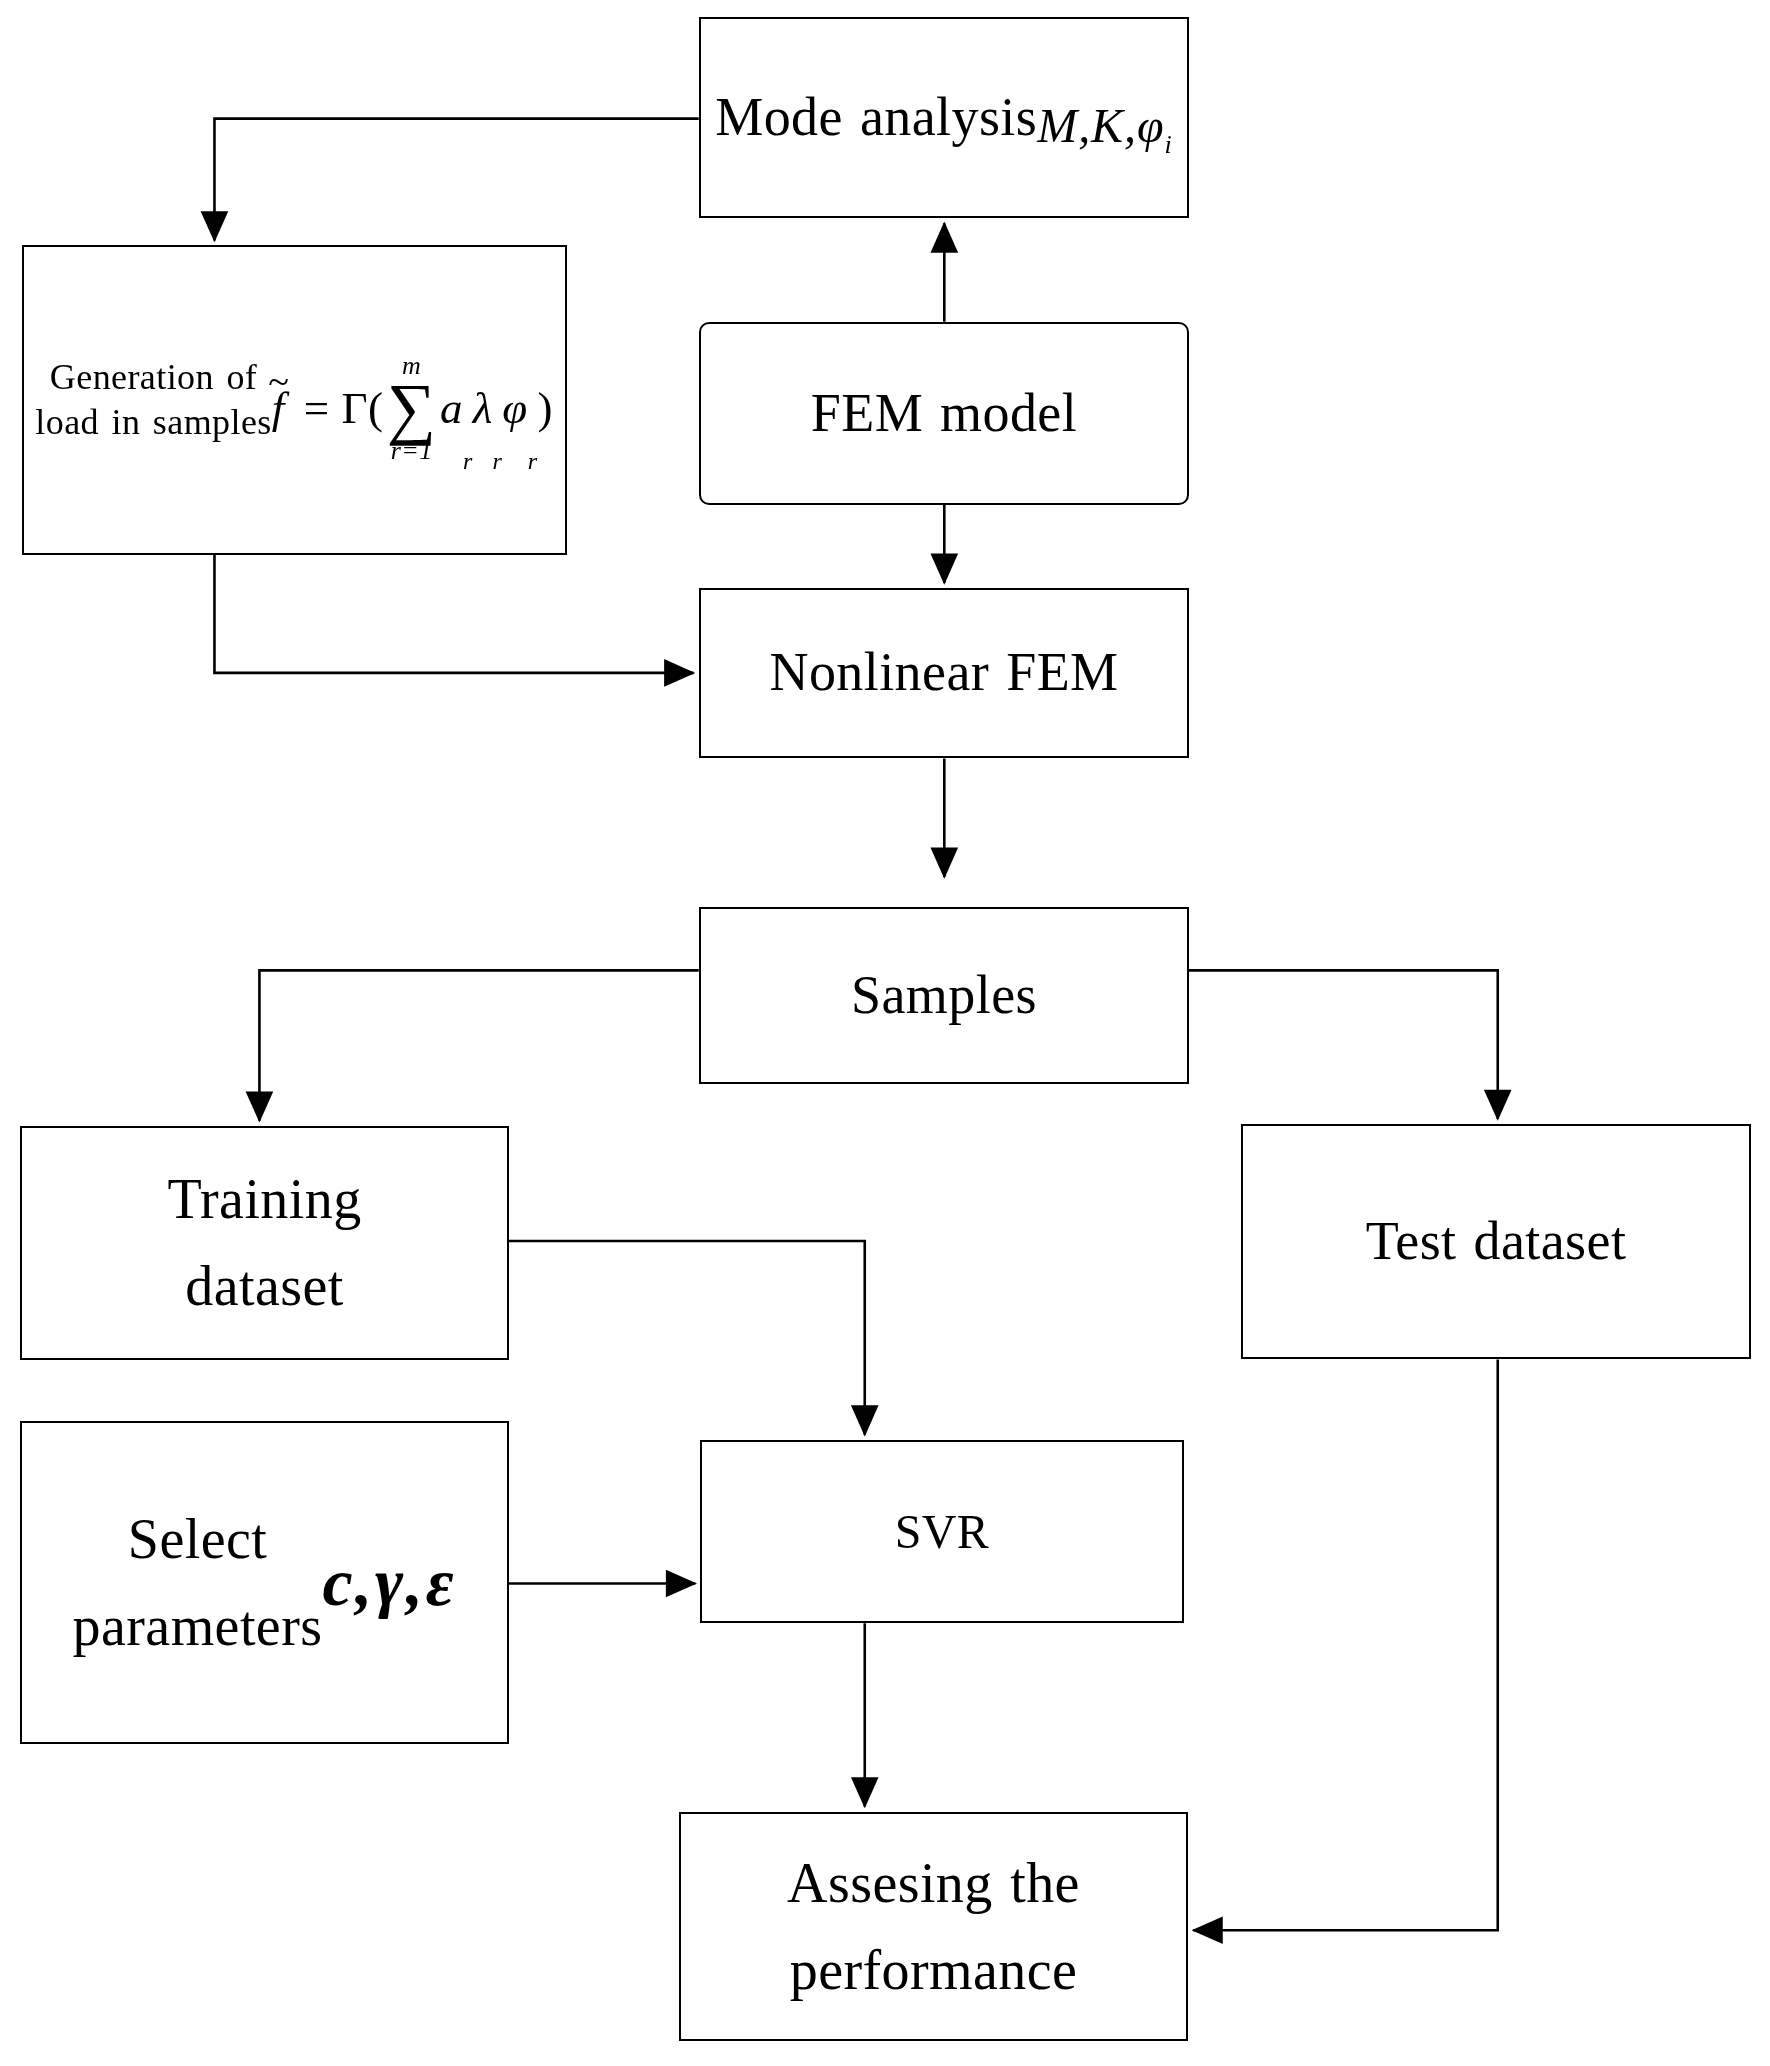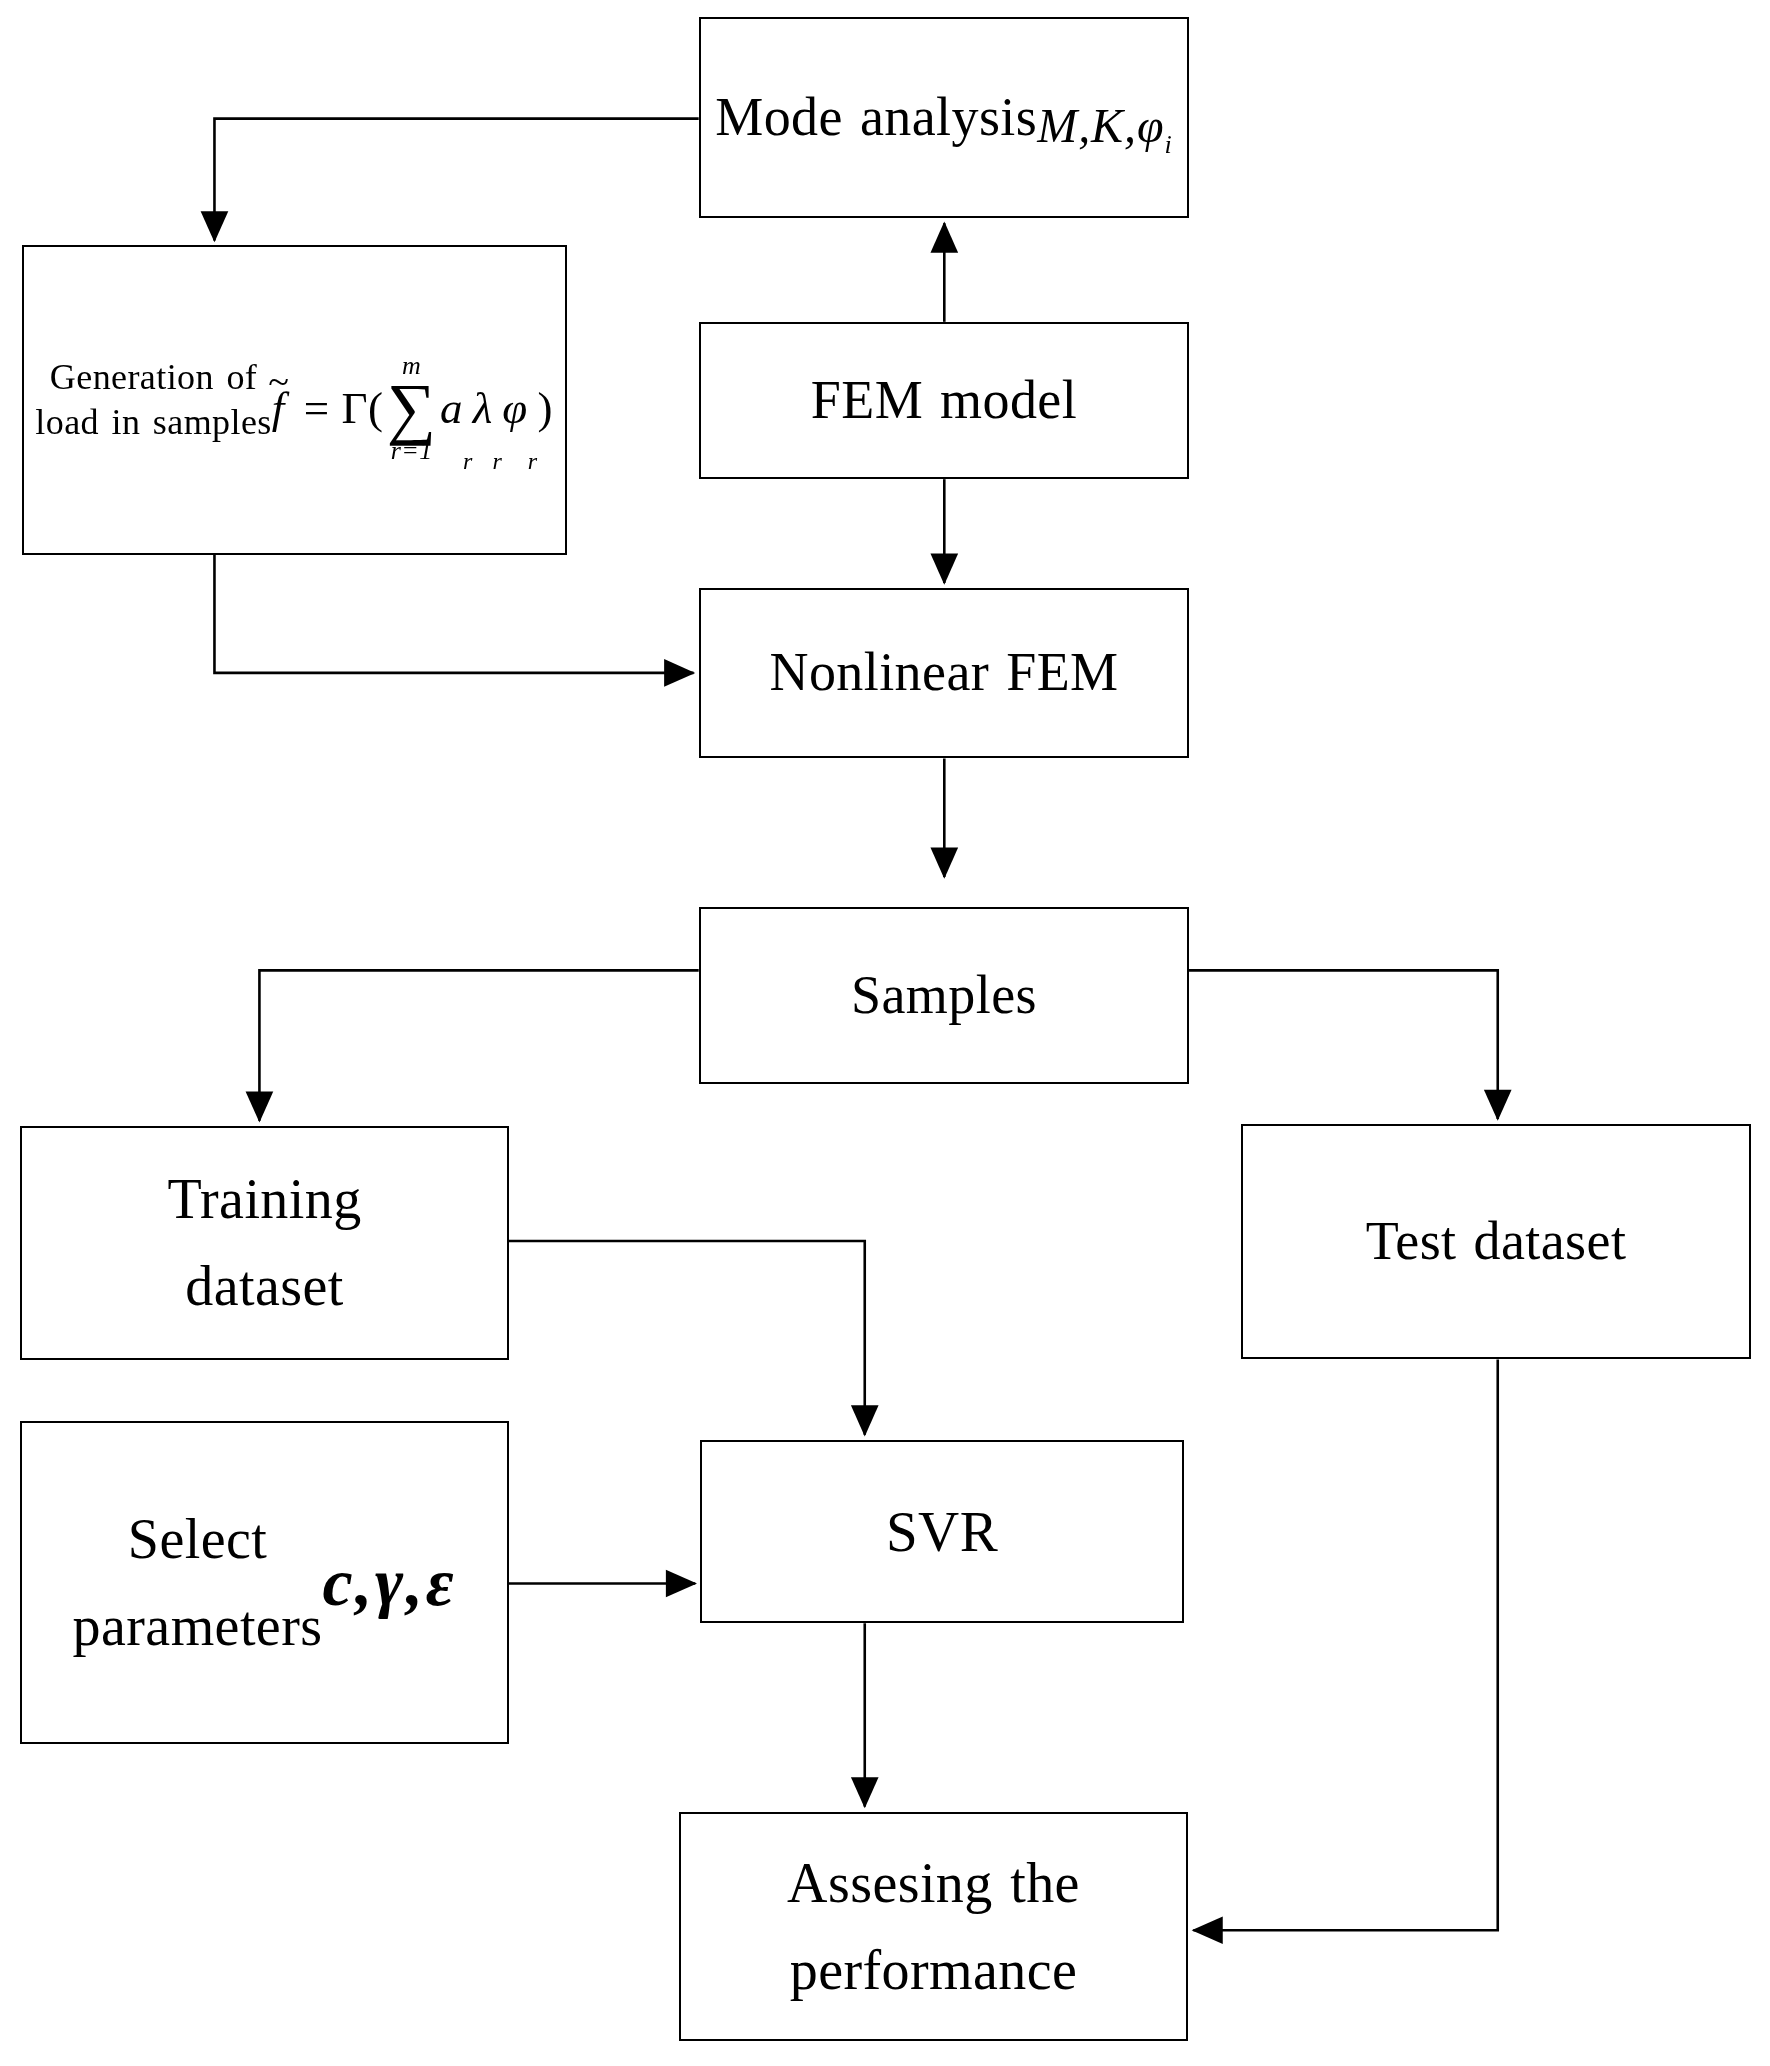--- a/index.html
+++ b/index.html
@@ -50,21 +50,21 @@
   .title-lines{
     font-size:56px;
     line-height:1.55;
     white-space:nowrap;
   }
   .gen-lines{
     font-size:36px;
     line-height:1.25;
     white-space:nowrap;
   }
-  .svr-title{font-size:57px;}
+  .svr-title{font-size:48px;}
   .it{font-style:italic;}
   .mode-formula{
     margin-top:22.5px;
     font-size:48px;
     font-style:italic;
     letter-spacing:0.02em;
   }
   .mode-formula sub{
     font-size:26px;
     font-style:italic;
@@ -167,21 +167,21 @@
         <span class="it">a</span>
         <sub>r</sub>
         <span class="it">λ</span>
         <sub>r</sub>
         <span class="it">φ</span>
         <sub>r</sub>
         <span>)</span>
     </div>
   </div>
 
-  <div class="box" style="left:699px;top:322px;width:490px;height:157px;">
+  <div class="box" style="left:699px;top:322px;width:490px;height:183px;border-radius:10px;">
     <div class="title">FEM model</div>
   </div>
 
   <div class="box" style="left:699px;top:588px;width:490px;height:170px;">
     <div class="title">Nonlinear FEM</div>
   </div>
 
   <div class="box" style="left:699px;top:882px;width:490px;height:177px;margin-top:25px;">
     <div class="title">Samples</div>
   </div>

